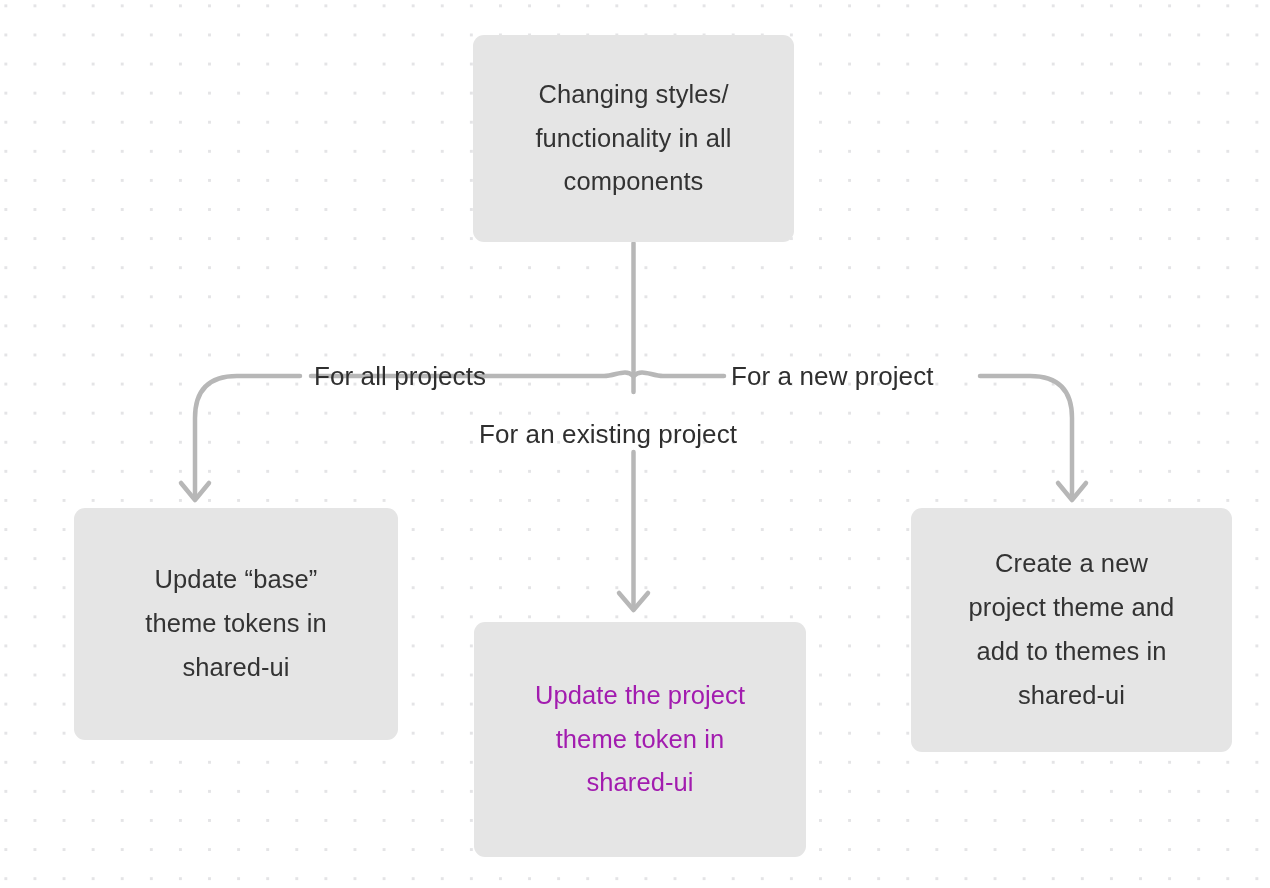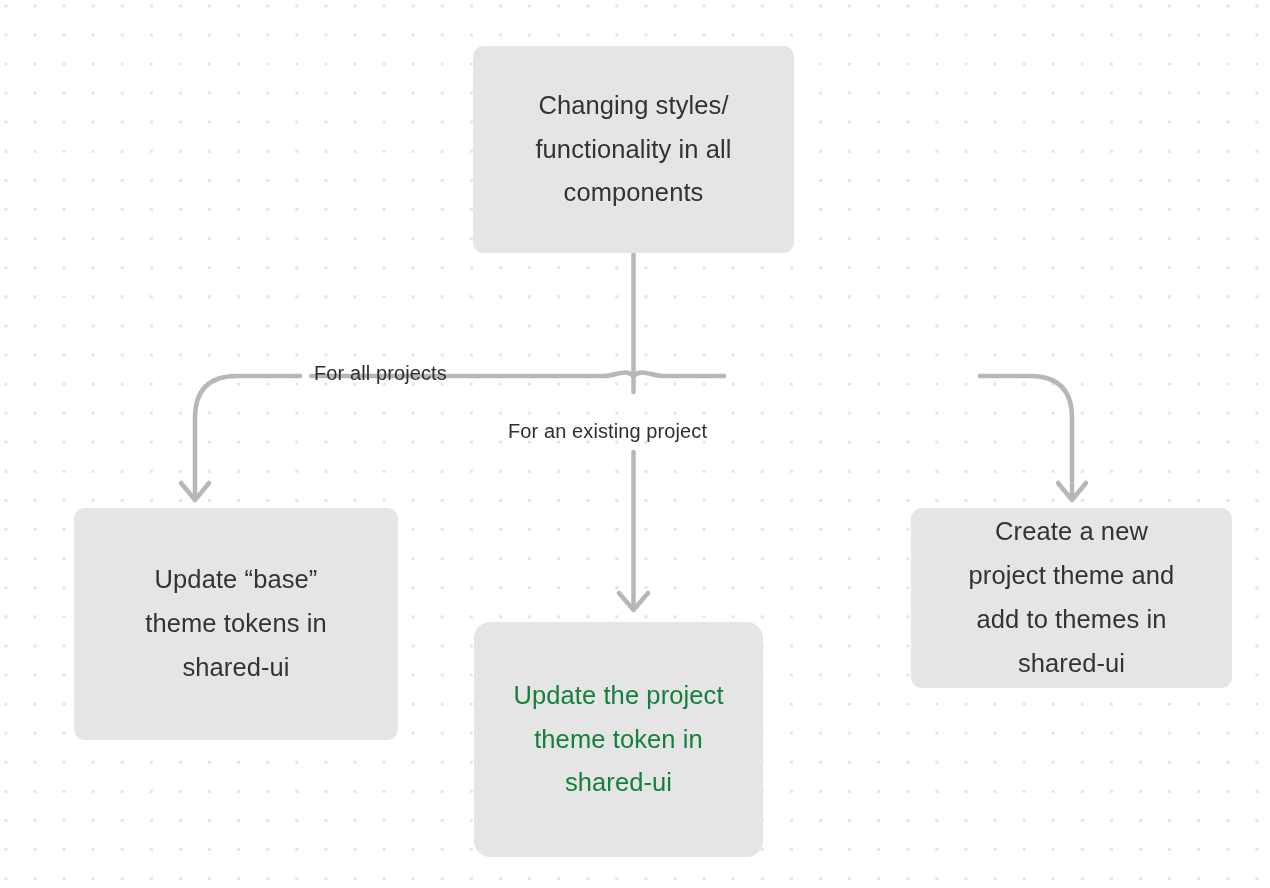--- a/index.html
+++ b/index.html
@@ -40,21 +40,21 @@
     line-height: 1.72;
     font-weight: 400;
     letter-spacing: 0.1px;
     padding: 6px 14px;
   }
   .node-text { display: block; width: 100%; }
   .node-text b { font-weight: 400; }
   .edge-label {
     position: absolute;
     color: #2f2f2f;
-    font-size: 20px;
+    font-size: 26px;
     line-height: 1;
     white-space: nowrap;
     letter-spacing: 0.1px;
     background: transparent;
   }
 </style>
 </head>
 <body>
 
 <div id="canvas">
@@ -70,34 +70,35 @@
 
       <path d="M 633.5 452 L 633.5 607"></path>
       <path d="M 619 593 L 633.5 610 L 648 593"></path>
 
       <path d="M 633.5 376 C 642 368 651 376 663 376 L 724 376"></path>
       <path d="M 980 376 L 1030 376 Q 1072 376 1072 418 L 1072 497"></path>
       <path d="M 1058 483 L 1072 500 L 1086 483"></path>
     </g>
   </svg>
 
-  <div class="node" style="left: 473px; top: 35px; width: 321px; height: 207px; background: rgb(229, 229, 229); color: rgb(51, 51, 51); border-radius: 11px; margin-top: 11px;">
+  <div class="node" style="left: 473px; top: 35px; width: 321px; height: 207px; background: rgb(229, 229, 229); color: rgb(51, 51, 51); border-radius: 11px;">
     <span class="node-text">Changing styles/<br>functionality in <b>all</b><br>components</span>
   </div>
 
   <div class="node" style="left: 34px; top: 508px; width: 324px; height: 232px; background: rgb(229, 229, 229); color: rgb(51, 51, 51); border-radius: 11px; margin-left: 40px;">
     <span class="node-text">Update “base”<br>theme tokens in<br>shared-ui</span>
   </div>
 
-  <div class="node" style="left: 474px; top: 622px; width: 289px; height: 235px; background: rgb(229, 229, 229); color: #15803d; border-radius: 16px;">
+  <div class="node" style="left: 474px; top: 622px; width: 332px; height: 235px; background: rgb(229, 229, 229); color: #a21caf; border-radius: 11px;">
     <span class="node-text">Update the project<br>theme token in<br>shared-ui</span>
   </div>
 
-  <div class="node" style="left: 911px; top: 508px; width: 321px; height: 180px; background: rgb(229, 229, 229); color: rgb(51, 51, 51); border-radius: 11px;">
+  <div class="node" style="left: 911px; top: 508px; width: 321px; height: 244px; background: rgb(229, 229, 229); color: rgb(51, 51, 51); border-radius: 11px;">
     <span class="node-text">Create a new<br>project theme and<br>add to themes in<br>shared-ui</span>
   </div>
 
   <div class="edge-label" style="left: 314px; top: 363px; color: rgb(47, 47, 47);">For all projects</div>
 
-  <div class="edge-label" style="left: 508px; top: 421px; color: rgb(47, 47, 47);">For an existing project</div>
+  <div class="edge-label" style="left: 479px; top: 421px; color: rgb(47, 47, 47);">For an existing project</div>
 
+  <div class="edge-label" style="left: 731px; top: 363px; color: rgb(47, 47, 47);">For a new project</div>
 
 </div>
 
 </body></html>

